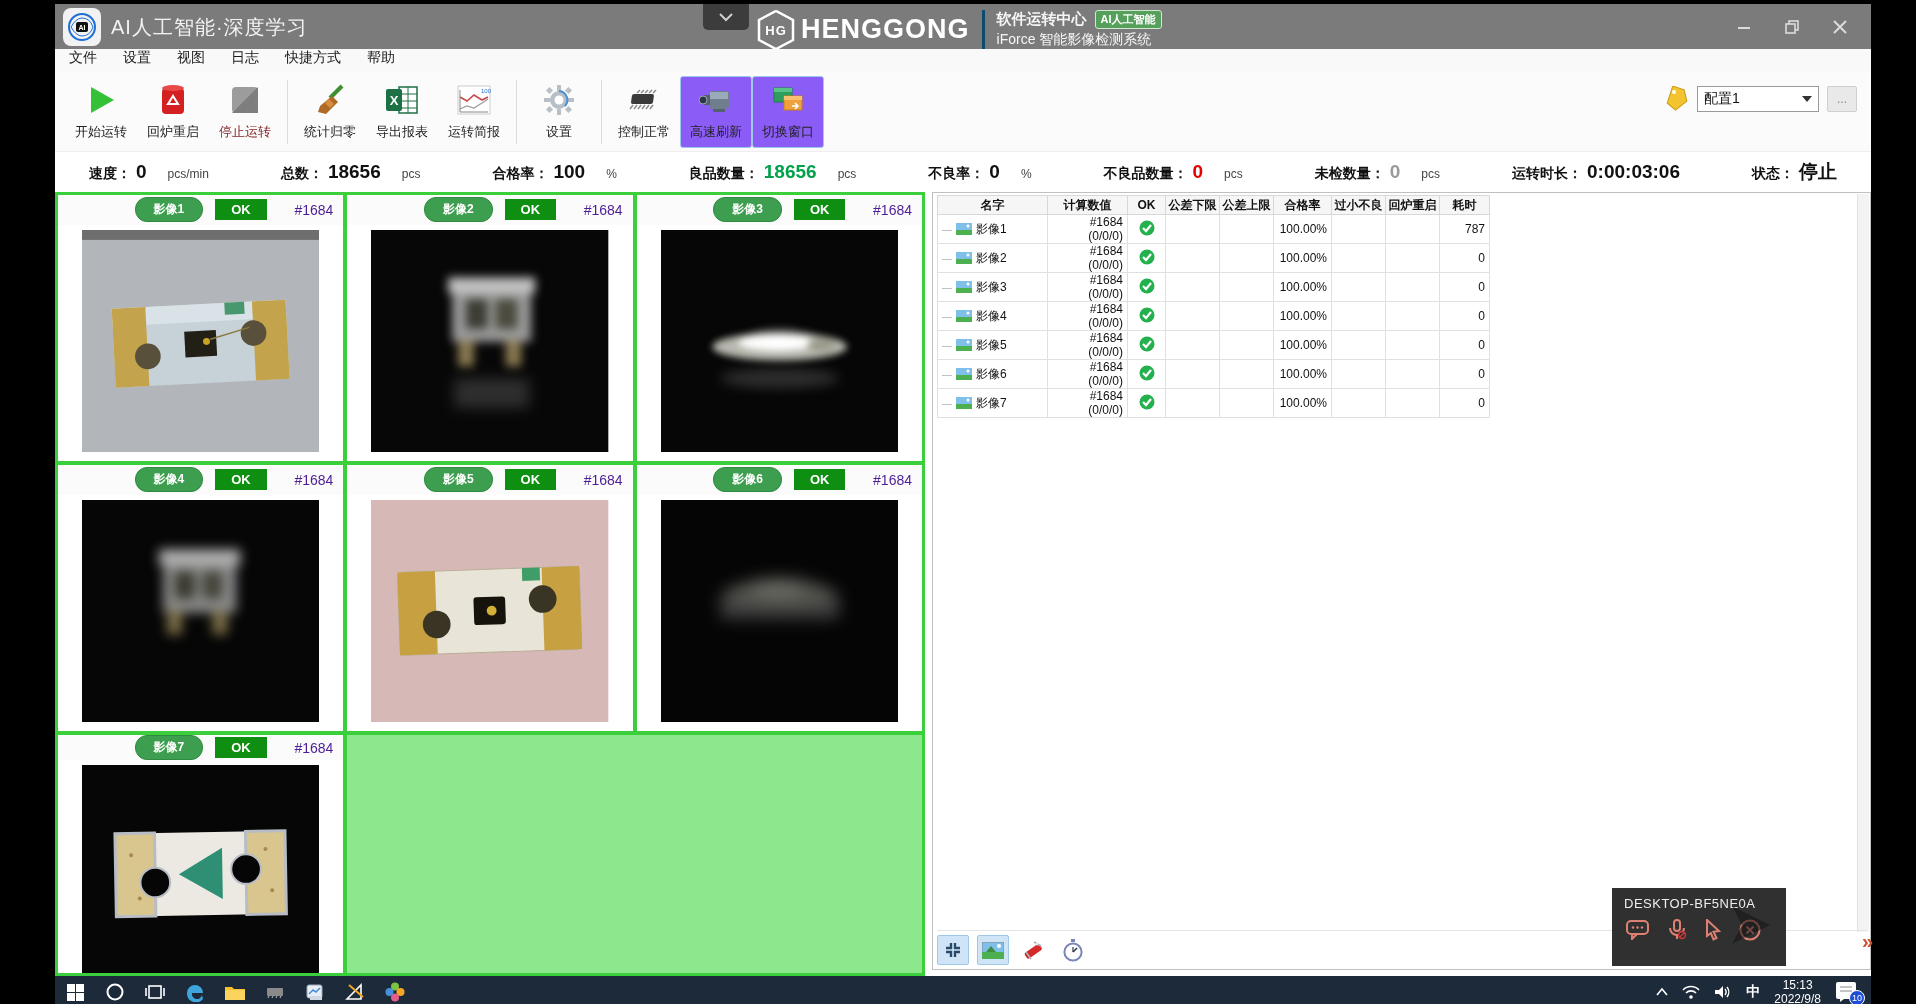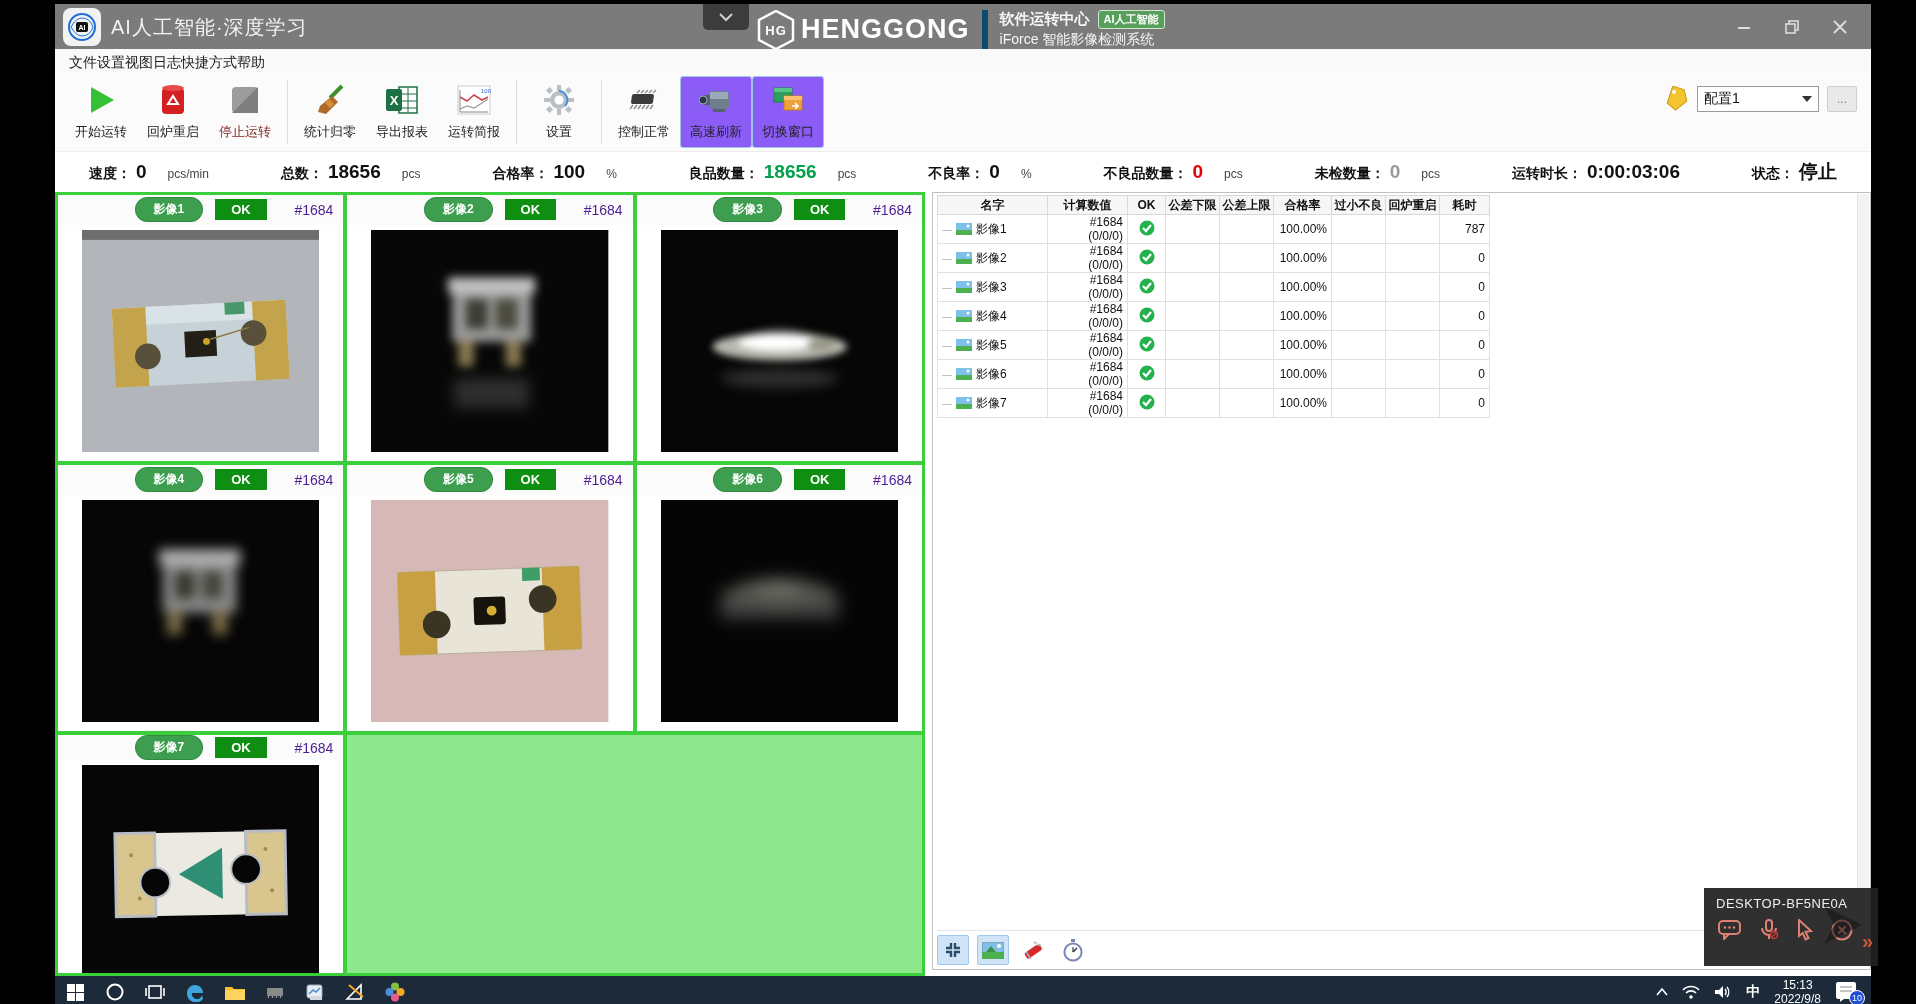--- a/index.html
+++ b/index.html
@@ -10,31 +10,31 @@
 
   
   .titlebar{position:absolute;left:0;top:0;width:100%;height:45px;background:#7b7b7b;}
   .app-logo{position:absolute;left:8px;top:4px;width:38px;height:38px;background:#f2f2f2;border-radius:8px;
     display:flex;align-items:center;justify-content:center;}
   .app-title{position:absolute;left:56px;top:10px;color:#f2f2f2;font-size:20px;letter-spacing:1px;}
   .title-center{position:absolute;left:648px;top:0;height:51px;display:flex;align-items:center;}
   .collapse-tab{width:46px;height:26px;background:#3c3c3c;border-radius:0 0 5px 5px;align-self:flex-start;
     display:flex;align-items:center;justify-content:center;margin-right:8px;}
   .brand{display:flex;align-items:center;gap:6px;color:#fff;font-weight:700;font-size:27px;letter-spacing:1px;}
-  .center-text{margin-left:12px;padding-left:12px;border-left:6px solid #0c4a6e;color:#f5f5f5;}
+  .center-text{margin-left:12px;padding-left:12px;border-left:3px solid #0c4a6e;color:#f5f5f5;}
   .center-line1{font-size:15px;font-weight:700;display:flex;align-items:center;gap:8px;}
   .ai-badge{background:#57a05c;border:1px solid #cfe8cf;color:#fff;font-size:11px;font-weight:700;
     padding:1px 5px;border-radius:3px;}
   .center-line2{font-size:14px;margin-top:2px;}
   .win-controls{position:absolute;right:6px;top:0;height:45px;display:flex;align-items:center;gap:26px;padding-right:14px;}
   .win-btn{width:22px;height:22px;display:flex;align-items:center;justify-content:center;}
 
   
   .menubar{position:absolute;left:0;top:45px;width:100%;height:23px;background:#f9f9f9;display:flex;
-    align-items:flex-end;padding-left:14px;font-size:14px;color:#1a1a1a;}
+    align-items:flex-start;gap:26px;padding-left:14px;font-size:14px;color:#1a1a1a;}
   .menu-item{cursor:default;}
 
   
   .toolbar{position:absolute;left:0;top:68px;width:100%;height:80px;background:#fbfbfb;display:flex;
     align-items:center;padding-left:10px;border-bottom:1px solid #eee;}
   .tbtn{width:72px;height:72px;display:flex;flex-direction:column;align-items:center;justify-content:center;
     gap:5px;font-size:13px;color:#222;border-radius:3px;}
   .tbtn .ticon{width:38px;height:36px;display:flex;align-items:center;justify-content:center;}
   .tbtn.disabled{color:#7f1d1d;}
   .tbtn.active{background:#8b5cf6;border:1px solid #9ec7ea;}
@@ -89,21 +89,21 @@
   .clock{font-size:12px;text-align:center;line-height:14px;}
   .ime{font-size:14px;font-weight:700;}
   .notif{position:relative;width:26px;height:22px;}
   .badge{position:absolute;right:-4px;bottom:-3px;width:16px;height:16px;border-radius:50%;background:#1d4ed8;
     border:1px solid #fff;color:#fff;font-size:9px;display:flex;align-items:center;justify-content:center;}
 
   
   .watermark{position:absolute;left:1575px;top:870px;color:rgba(255,255,255,0.78);z-index:5;pointer-events:none;}
   .wm1{font-size:22px;}
   .wm2{font-size:13px;margin-top:8px;color:rgba(255,255,255,0.62);}
-  .popup{position:absolute;left:1704px;top:888px;width:174px;height:78px;background:rgba(32,32,32,0.93);
+  .popup{position:absolute;left:1612px;top:888px;width:174px;height:78px;background:rgba(32,32,32,0.93);
     border-radius:0;z-index:6;color:#eee;}
   .popup .dev{font-size:13px;text-align:left;padding:8px 0 0 12px;letter-spacing:0.5px;}
   .popup .prow{display:flex;gap:17px;padding:8px 0 0 14px;align-items:center;}
   .popup .parrow{position:absolute;right:12px;top:14px;opacity:0.55;}
   .popup-chev{position:absolute;left:1862px;top:930px;z-index:7;color:#cc5533;font-size:20px;font-weight:700;
     letter-spacing:-2px;}
 </style>
 </head>
 <body>
 

